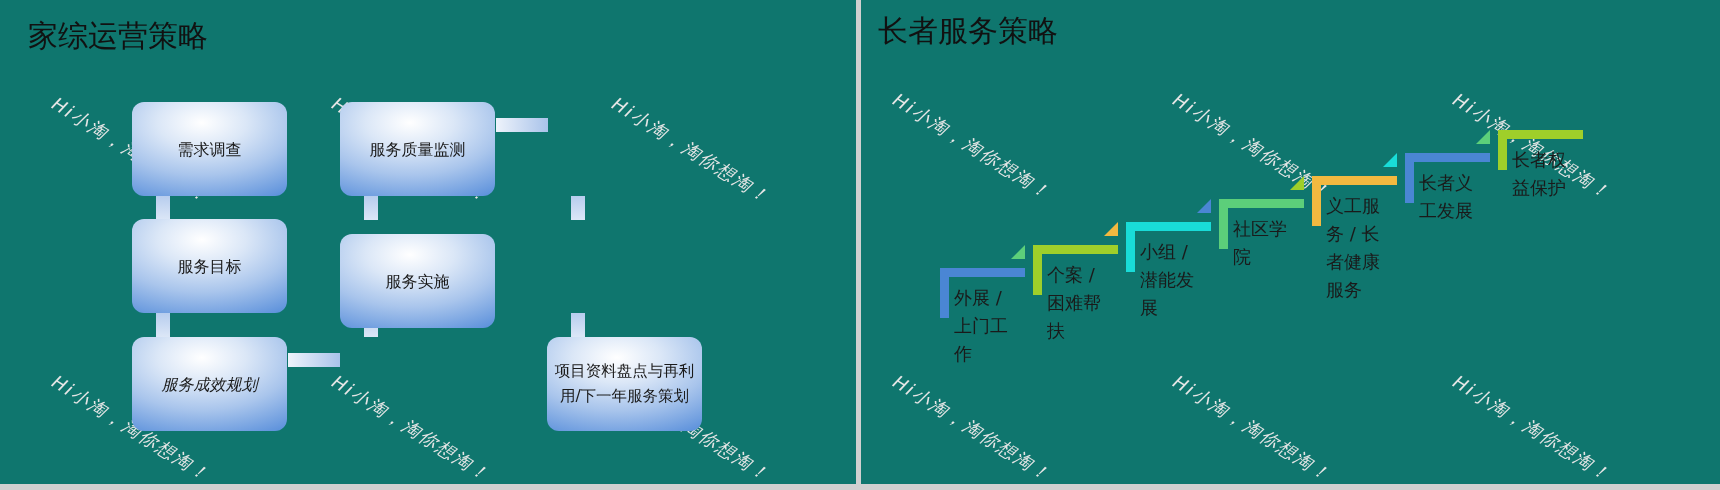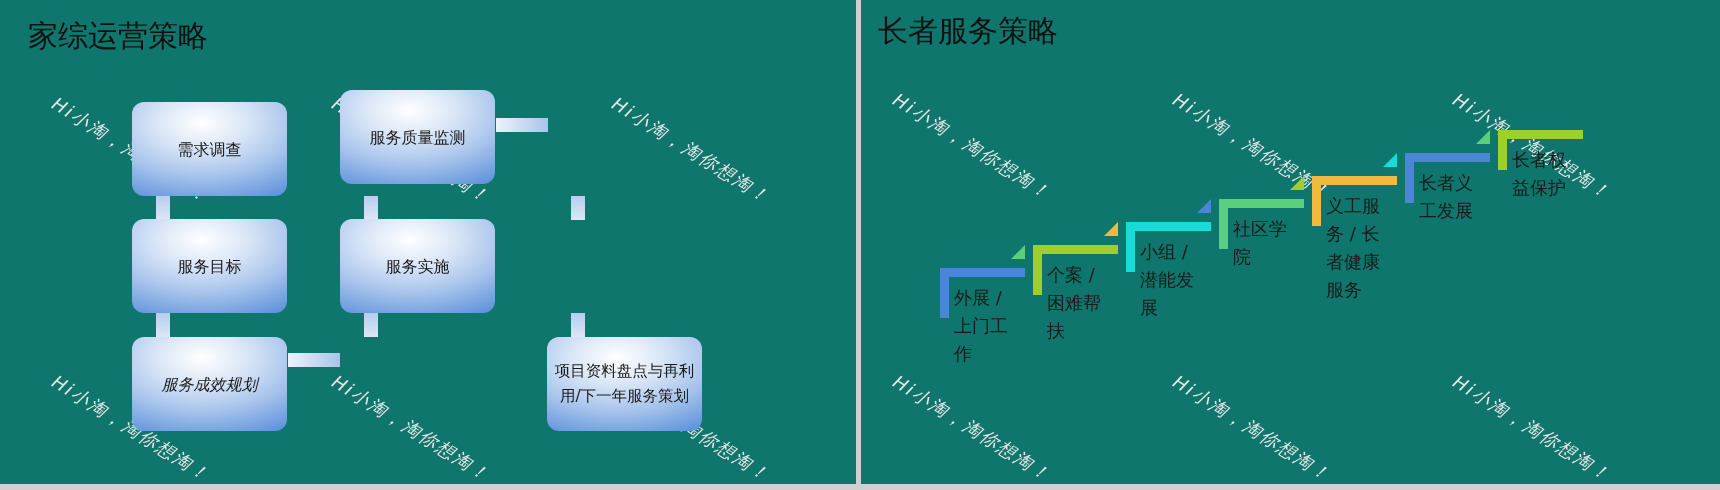--- a/index.html
+++ b/index.html
@@ -49,24 +49,24 @@
 
   <div class="box" style="left:132px;top:102px;">
       <span>需求调查</span>
     </div>
   <div class="box" style="left:132px;top:219px;">
       <span>服务目标</span>
     </div>
   <div class="box" style="left:132px;top:337px;font-style:italic;">
       <span>服务成效规划</span>
     </div>
-  <div class="box" style="left:340px;top:219px;">
+  <div class="box" style="left:340px;top:234px;">
       <span>服务实施</span>
     </div>
-  <div class="box" style="left:340px;top:90px;">
+  <div class="box" style="left:340px;top:102px;">
       <span>服务质量监测</span>
     </div>
   <div class="box" style="left:547px;top:337px;font-size:15.5px;">
       <span>项目资料盘点与再利用/下一年服务策划</span>
     </div>
 </div>
 
 <div class="divider"></div>
 
 <div id="right" class="panel">

